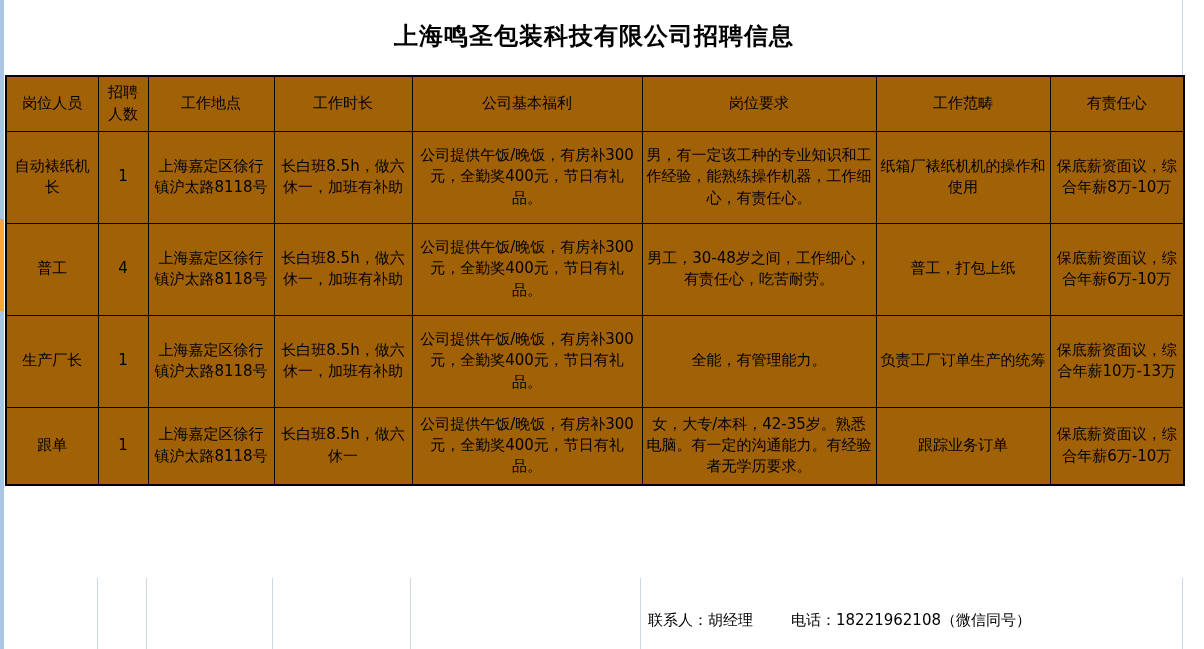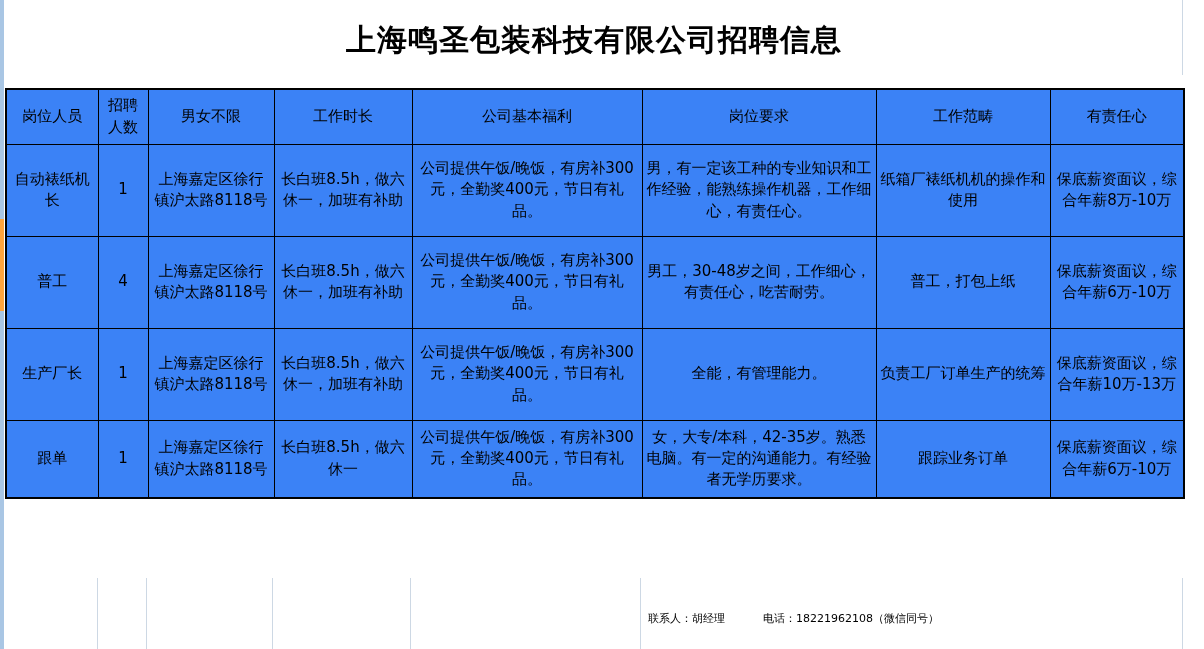--- a/index.html
+++ b/index.html
@@ -24,34 +24,34 @@
   
   .gridline { position: absolute; background: #cdd8e4; }
   .gl-v { width: 1px; }
 
   .title {
     position: absolute;
     top: 20px;
     left: 5px;
     width: 1178px;
     text-align: center;
-    font-size: 30px;
+    font-size: 24px;
     font-weight: bold;
     letter-spacing: 1px;
   }
 
   table.recruit {
     position: absolute;
-    top: 88px;
+    top: 75px;
     left: 5px;
     width: 1178px;
     border-collapse: collapse;
     table-layout: fixed;
     border: 2px solid #000;
-    background: #3b82f6;
+    background: #a16207;
   }
   table.recruit th, table.recruit td {
     border: 1.5px solid #000;
     text-align: center;
     vertical-align: middle;
     font-size: 15px;
     font-weight: normal;
     line-height: 1.42;
     padding: 2px 4px;
     overflow: hidden;
@@ -61,21 +61,21 @@
   tr.r1 { height: 88px; }
   tr.r2 { height: 92px; margin-left: 7px; }
   tr.r3 { height: 92px; }
   tr.r4 { height: 92px; }
   tr.r5 { height: 78px; }
 
   .footer-line {
     position: absolute;
     top: 611px;
     left: 648px;
-    font-size: 11px;
+    font-size: 15px;
     white-space: nowrap;
   }
   .footer-line .gap { display: inline-block; width: 38px; }
 </style>
 </head>
 <body>
 
 <div class="screen">
 
   <div class="stripe stripe-top"></div>
@@ -100,21 +100,21 @@
         <col style="width:138px">
       <col style="width:230px">
         <col style="width:234px">
         <col style="width:174px">
         <col style="width:134px">
     </colgroup>
     <thead>
       <tr class="rh">
         <th>岗位人员</th>
         <th>招聘人数</th>
-        <th>男女不限</th>
+        <th>工作地点</th>
         <th>工作时长</th>
         <th>公司基本福利</th>
         <th>岗位要求</th>
         <th>工作范畴</th>
         <th>有责任心</th>
       </tr>
     </thead>
     <tbody>
       <tr class="r2">
         <td>自动裱纸机长</td>

